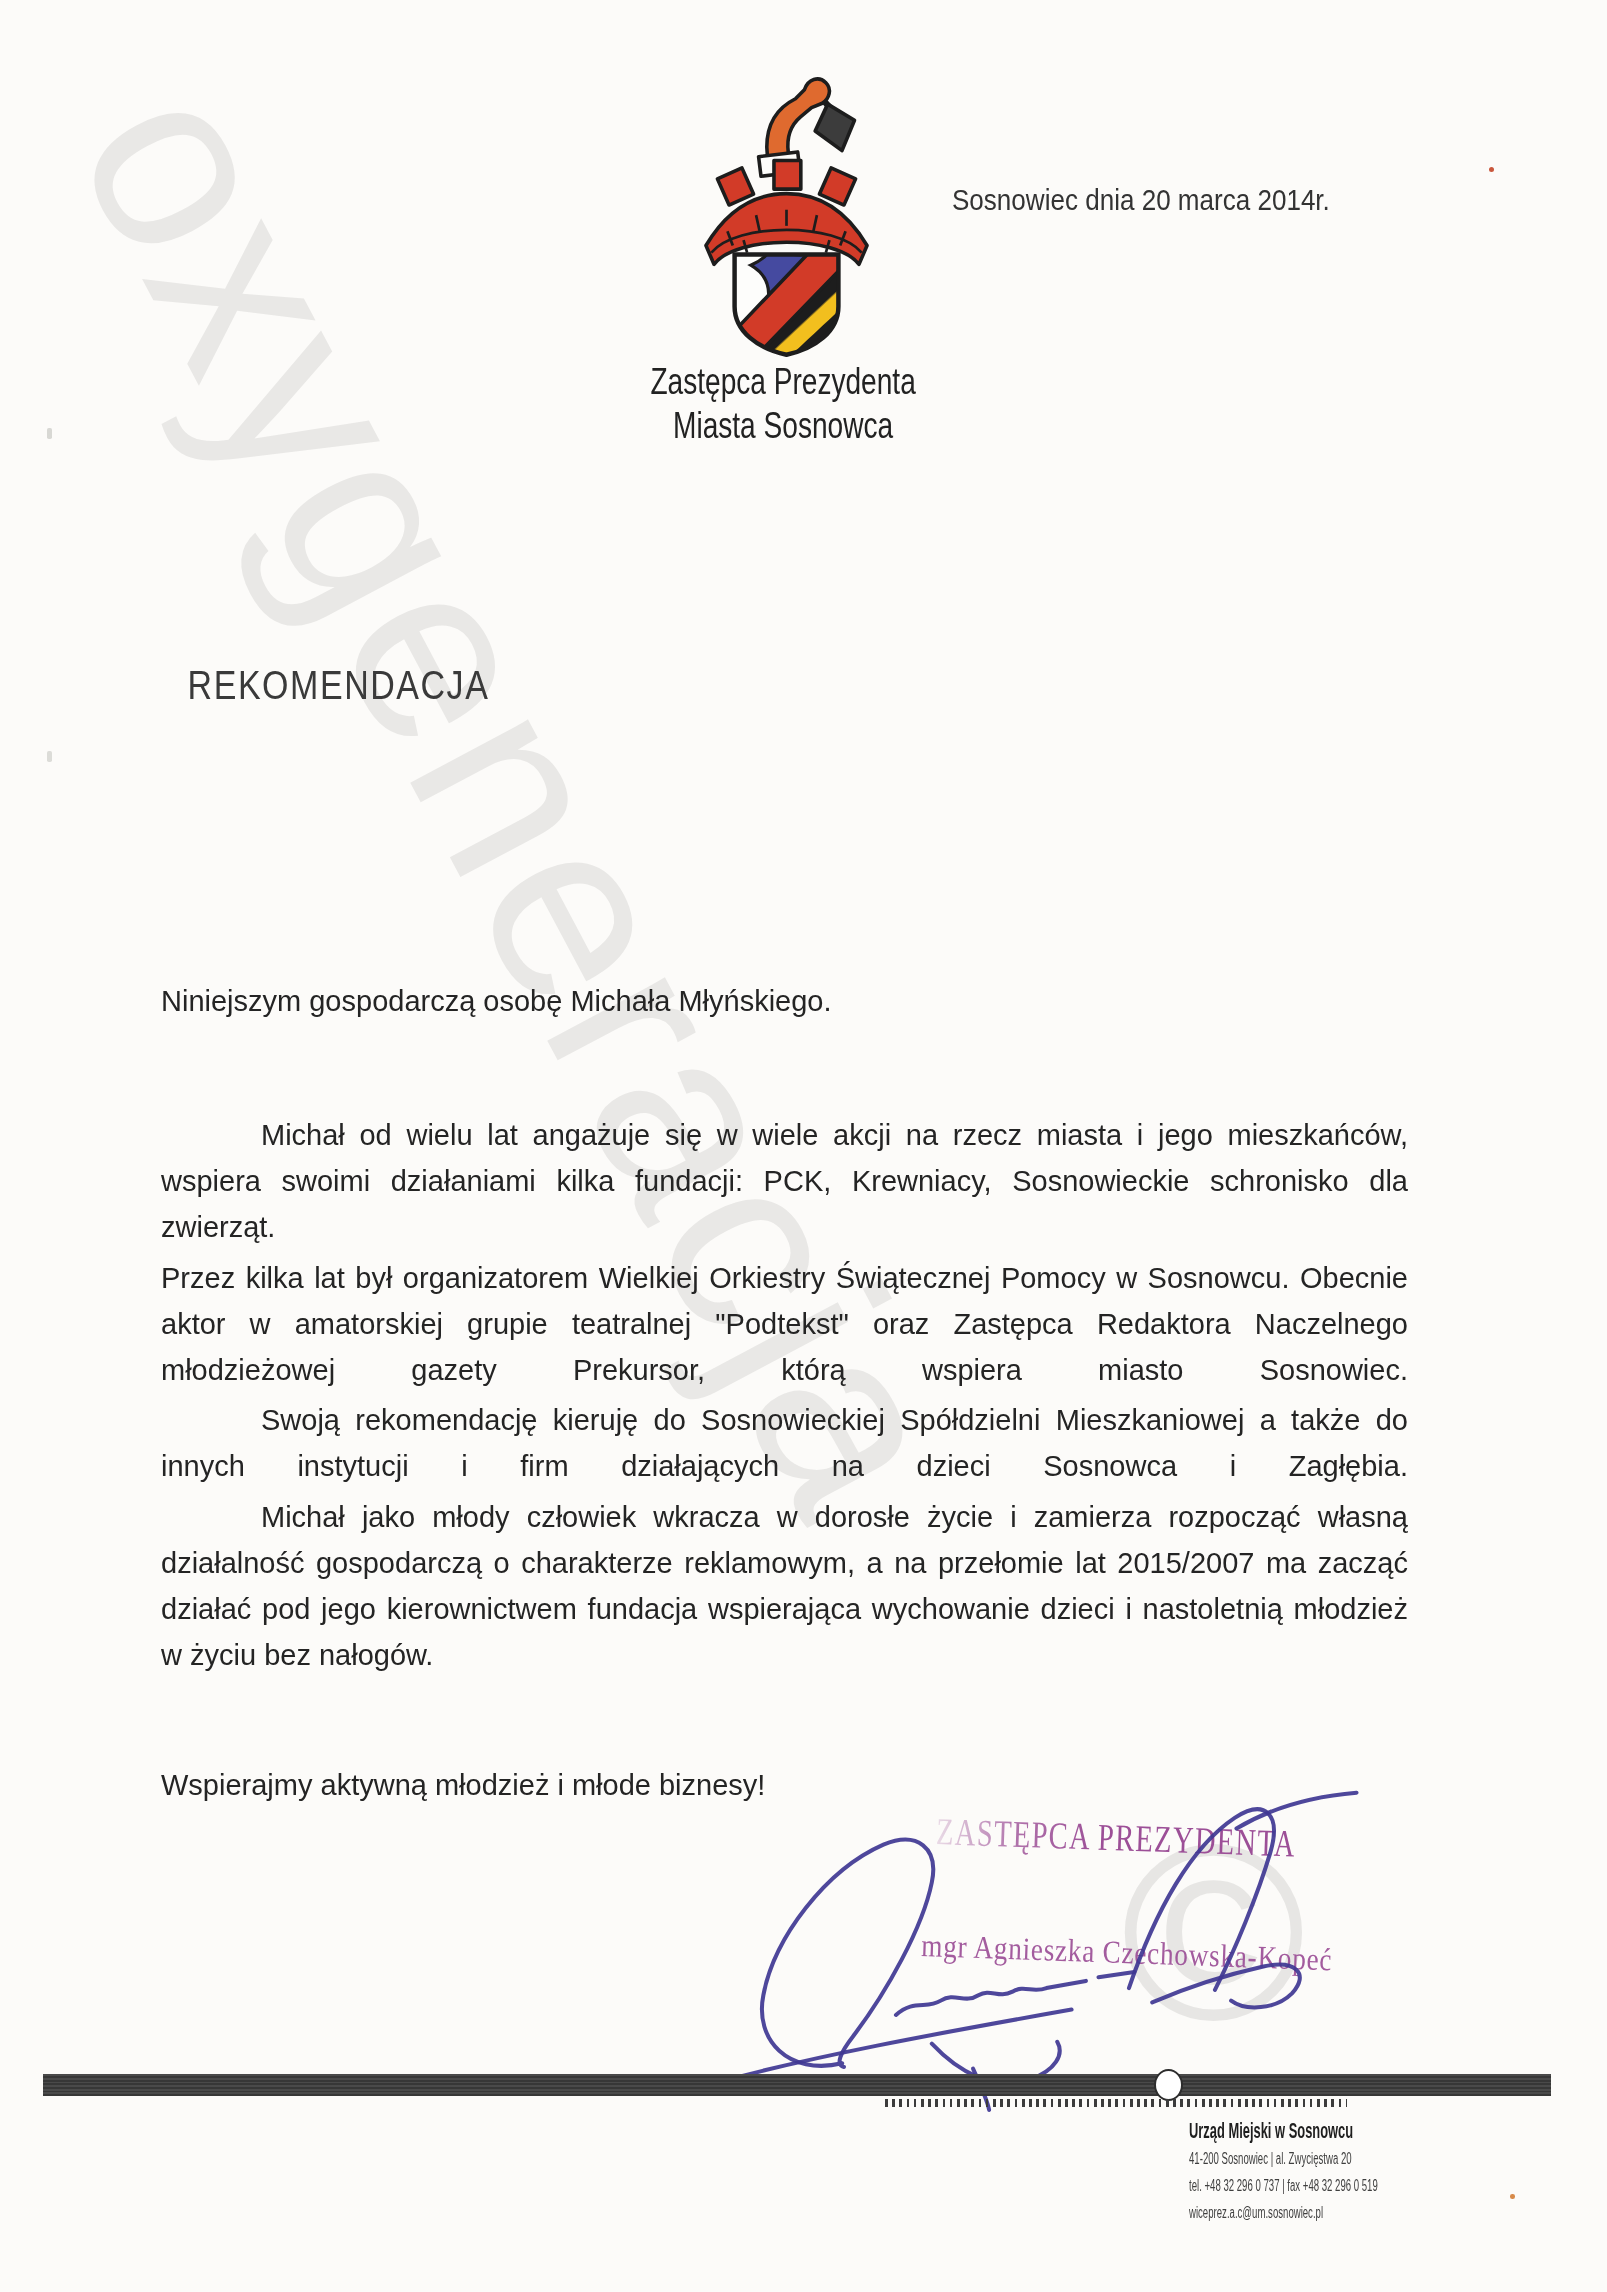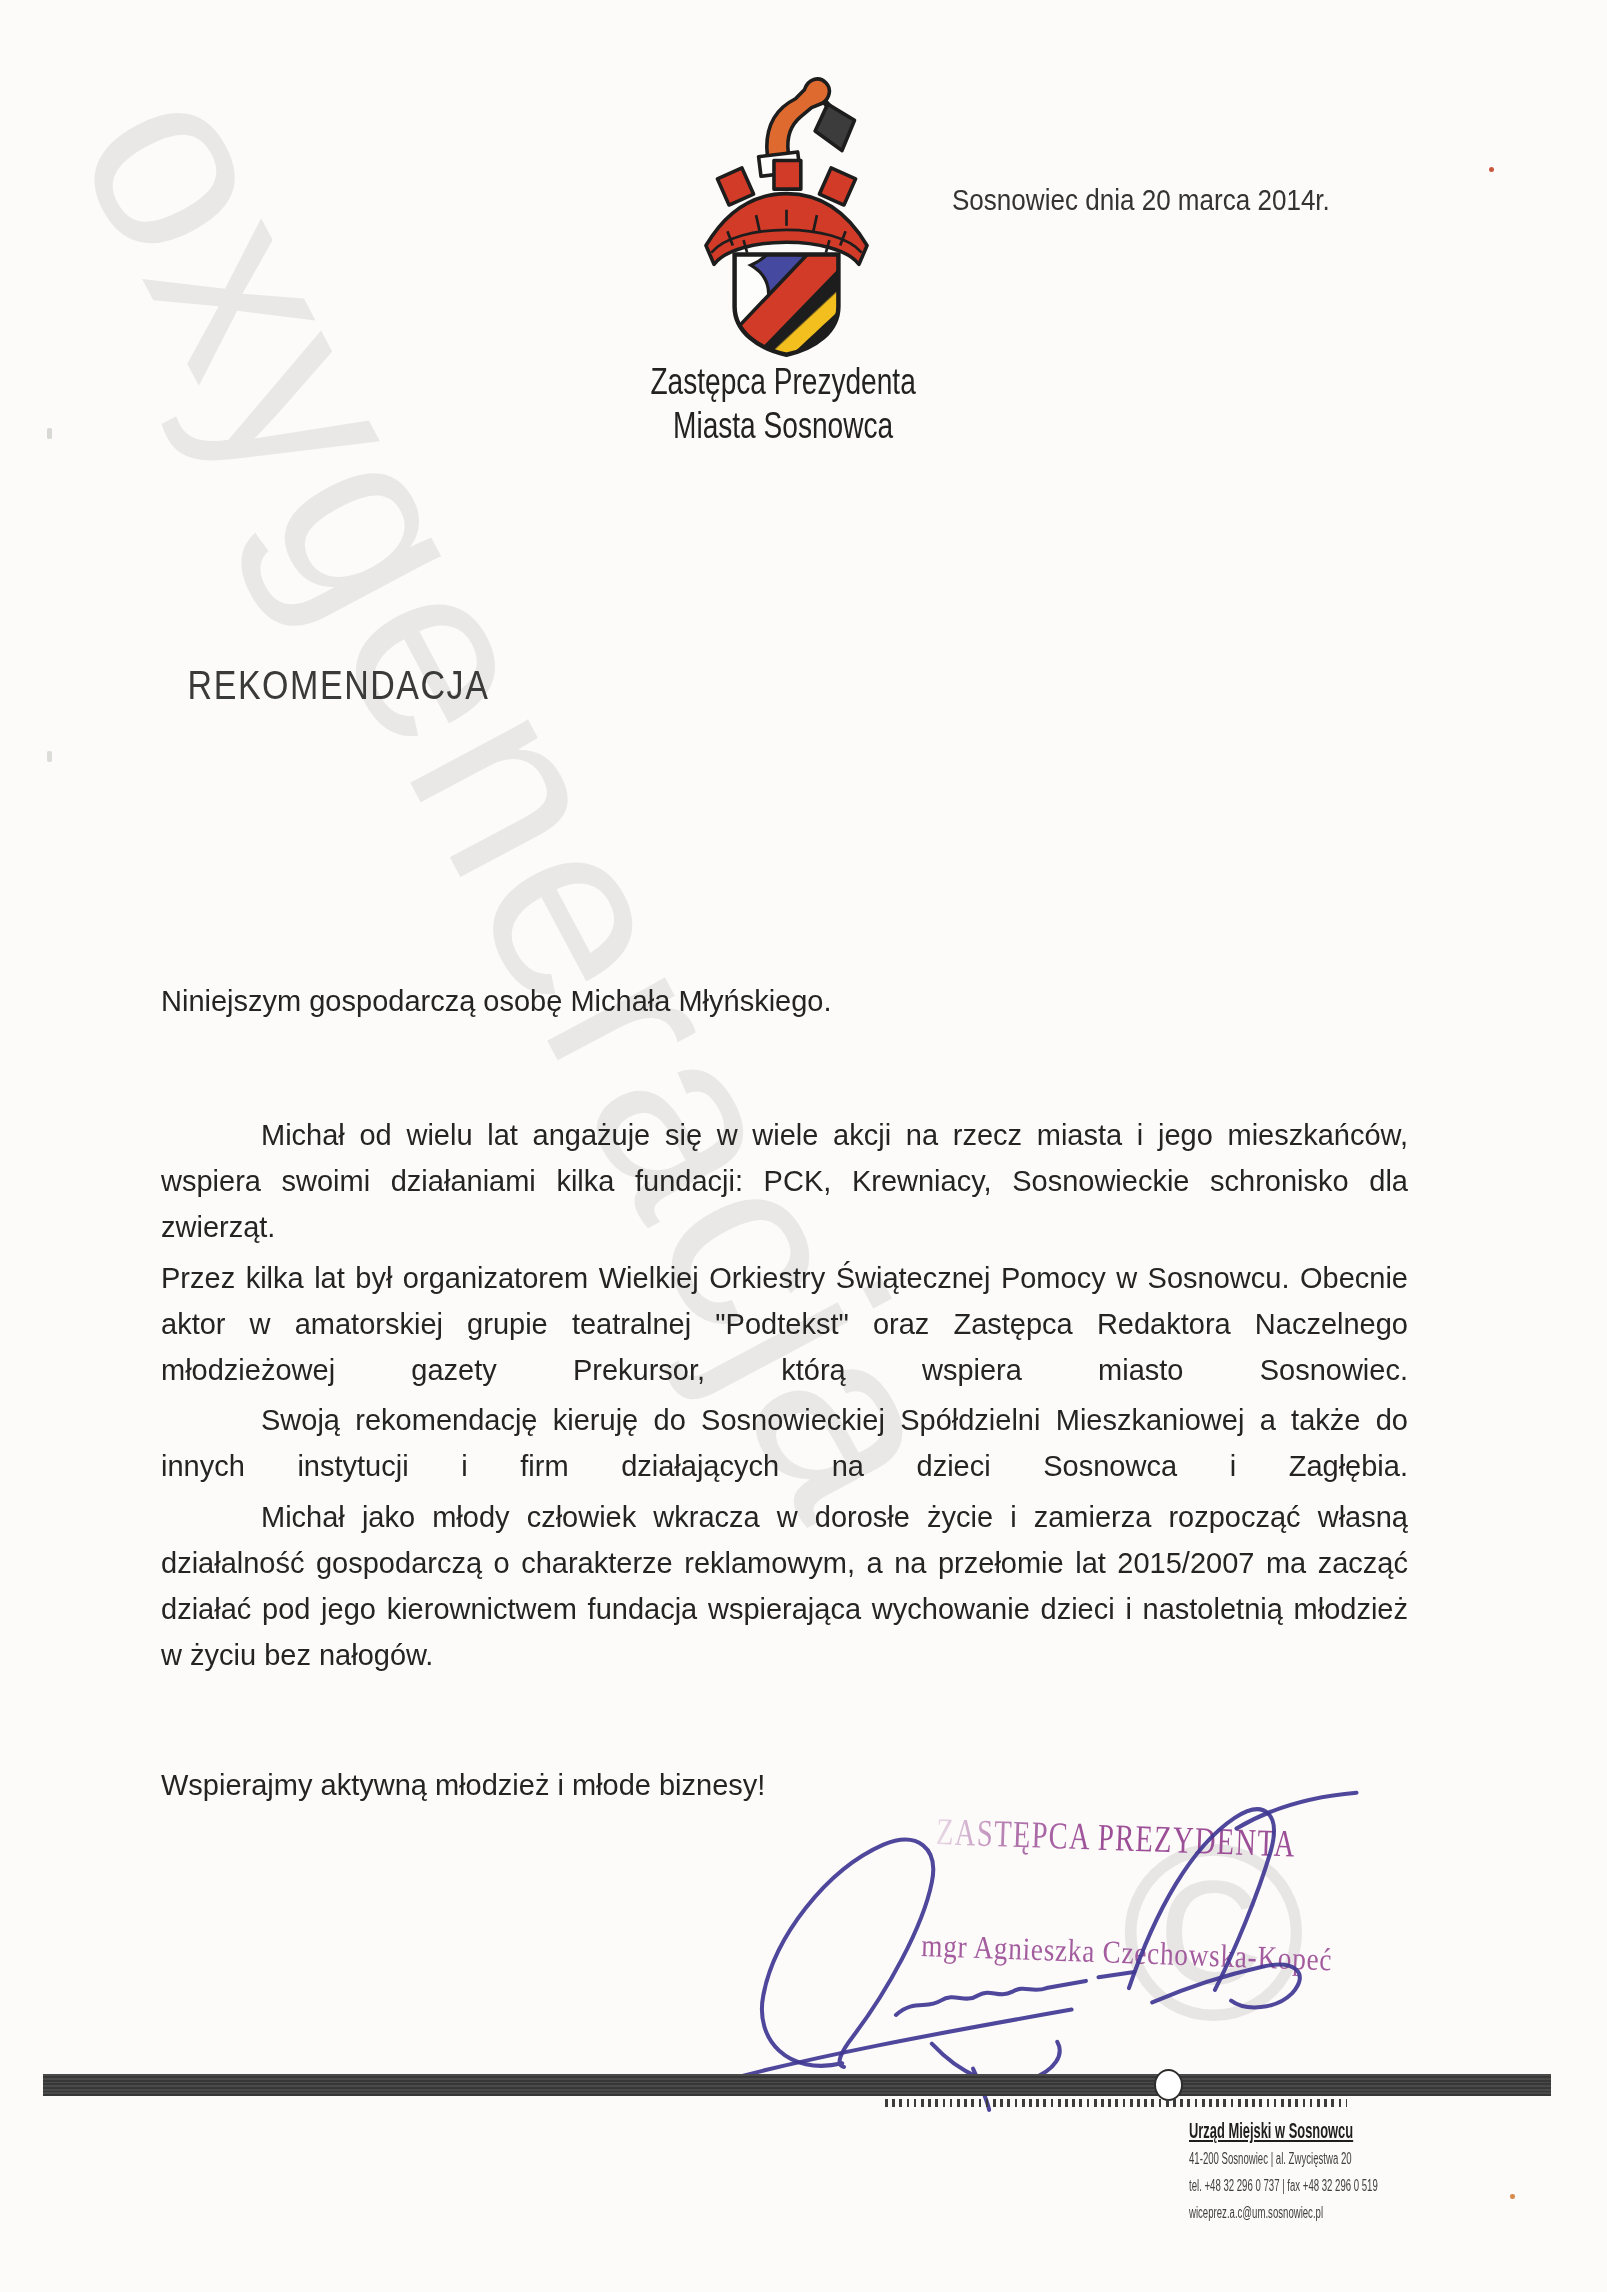--- a/index.html
+++ b/index.html
@@ -67,21 +67,21 @@
   .bar-circle{
     position:absolute;left:1154px;top:2069px;width:29px;height:32px;border-radius:50%;
     background:#fff;border:2.7px solid #2d2d2d;box-sizing:border-box;
   }
   .dotted-sep{
     position:absolute;left:885px;top:2099px;width:462px;height:8px;
     background:repeating-linear-gradient(90deg,#3c3c3c 0 2.7px,transparent 2.7px 7.2px);
   }
   .footer-block{position:absolute;left:1189px;top:2117px;color:#3f3f3f;}
   .footer-block .cond{display:block;transform:scaleX(0.60);transform-origin:0 0;white-space:nowrap;}
-  .f-org{font-size:21.5px;font-weight:bold;color:#1e1e1e;line-height:28px;text-decoration:underline;}
+  .f-org{font-size:21.5px;font-weight:bold;color:#1e1e1e;line-height:28px;}
   .f-line{font-size:16px;line-height:27px;}
   
   .speck{position:absolute;border-radius:50%;}
   .sp1{left:1489px;top:167px;width:5.4px;height:5.4px;background:#c9573c;}
   .sp2{left:1510px;top:2194px;width:4.5px;height:4.5px;background:#d78a4a;}
   .sp3{left:47px;top:428px;width:4.5px;height:10.7px;background:#d8d8d4;border-radius:1.8px;}
   .sp4{left:47px;top:751px;width:4.5px;height:10.7px;background:#dcdcd8;border-radius:1.8px;}
 </style>
 </head>
 <body>

